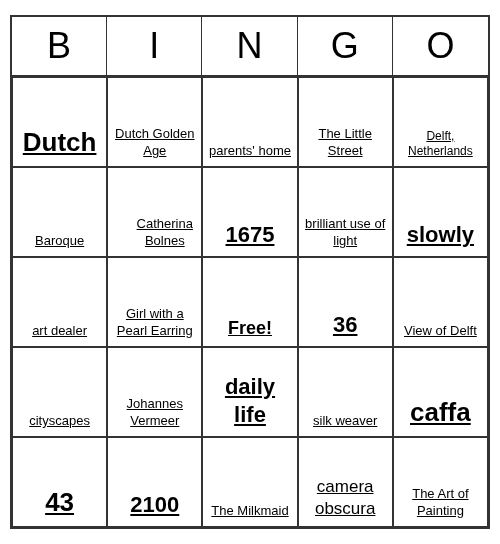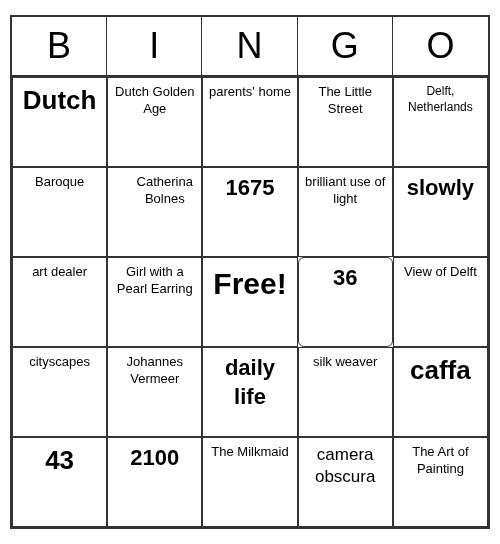--- a/index.html
+++ b/index.html
@@ -35,26 +35,27 @@
       display: grid;
       grid-template-columns: repeat(5, 1fr);
       grid-template-rows: repeat(5, 1fr);
     }
     .bingo-cell {
       border: 1px solid #333;
       border-collapse: collapse;
       text-align: center;
       vertical-align: middle;
       display: flex;
-      align-items: flex-start;
+      align-items: flex-end;
       justify-content: center;
       padding: 6px 4px;
       min-height: 90px;
       font-size: 14px;
       line-height: 1.3;
+      text-decoration: underline;
     }
     .bingo-cell:nth-child(5n) {
       border-right: 1px solid #333;
     }
   </style>
 </head>
 <body>
 
 <div class="bingo-card">
   <div class="bingo-header">
@@ -94,24 +95,24 @@
       </div>
       <div class="bingo-cell" style="font-size: 22px; font-weight: bold;">
         <span>slowly</span>
       </div>
       <div class="bingo-cell" style="font-size: 13px;">
         <span>art dealer</span>
       </div>
       <div class="bingo-cell" style="font-size: 13px;">
         <span>Girl with a Pearl Earring</span>
       </div>
-      <div class="bingo-cell" style="font-size: 30px; font-weight: bold;">
+      <div class="bingo-cell" style="font-size: 18px; font-weight: bold;">
         <span>Free!</span>
       </div>
-      <div class="bingo-cell" style="font-size: 22px; font-weight: bold; border-radius: 6px;">
+      <div class="bingo-cell" style="font-size: 22px; font-weight: bold;">
         <span>36</span>
       </div>
       <div class="bingo-cell" style="font-size: 13px;">
         <span>View of Delft</span>
       </div>
       <div class="bingo-cell" style="font-size: 13px;">
         <span>cityscapes</span>
       </div>
       <div class="bingo-cell" style="font-size: 13px;">
         <span>Johannes Vermeer</span>

